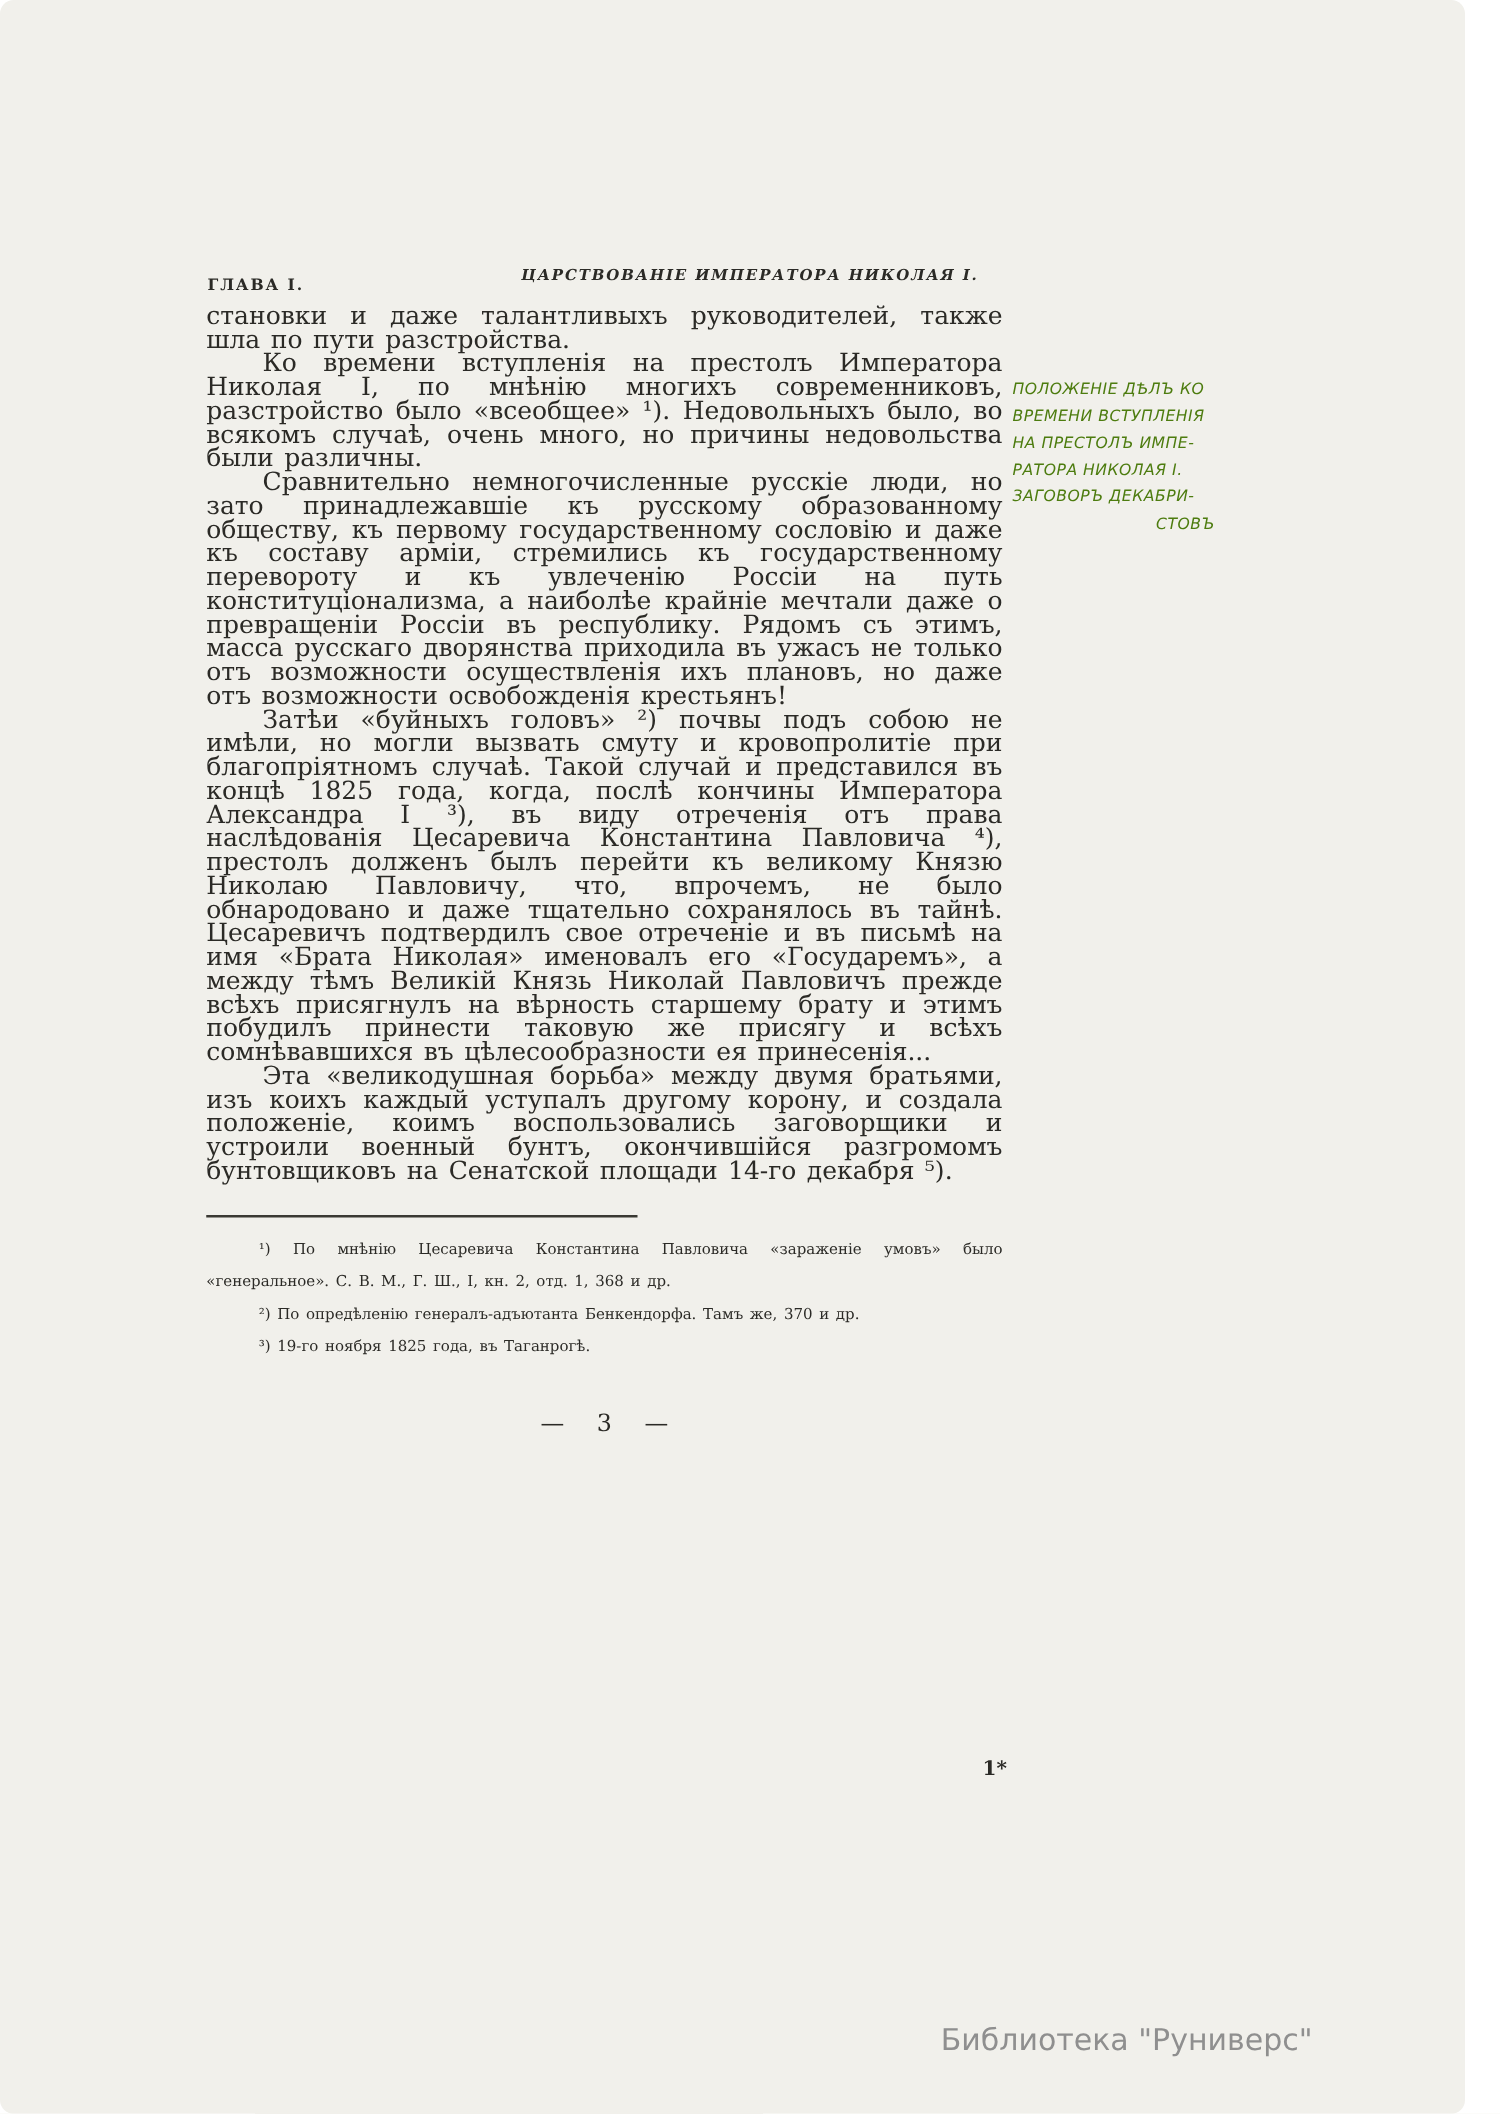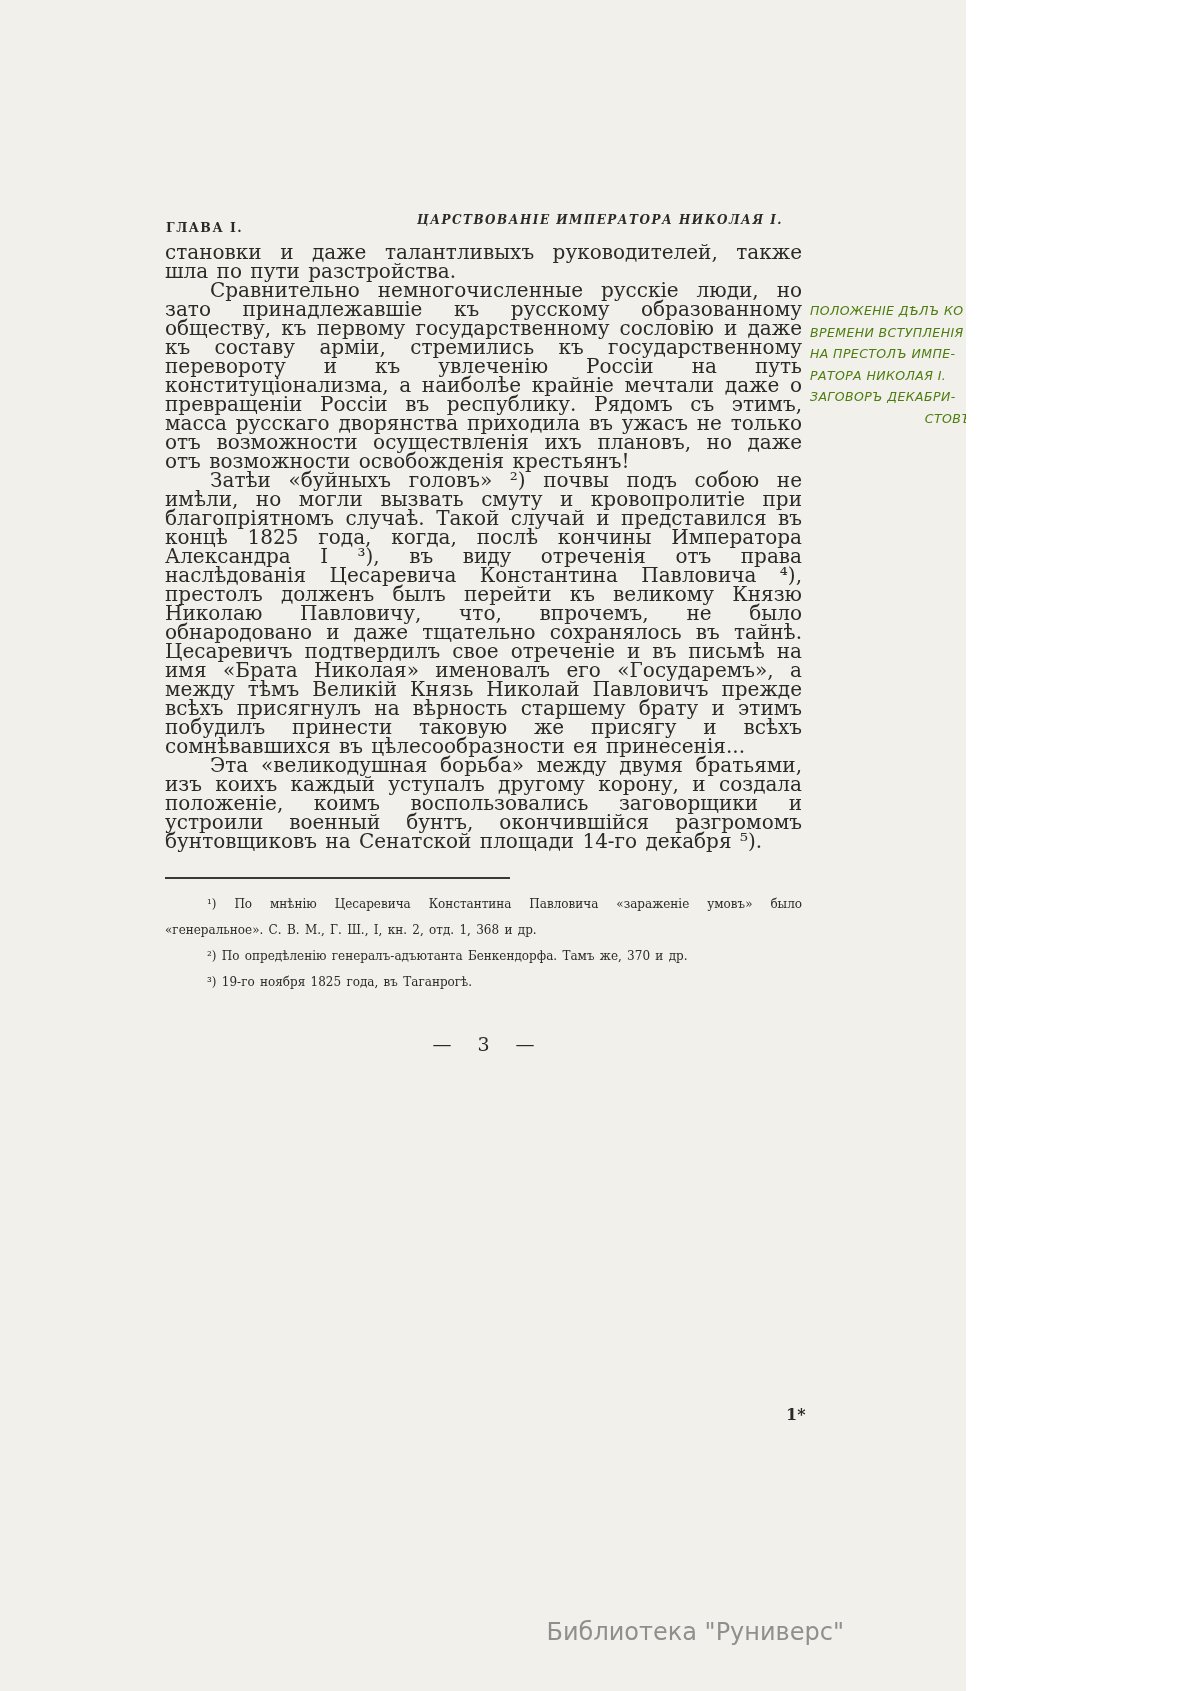--- a/index.html
+++ b/index.html
@@ -1,23 +1,24 @@
 <!DOCTYPE html>
 <html><head>
 <meta charset="utf-8">
 <style>
   html,body{margin:0;padding:0;}
   .page{
     position:relative;
-    width:966px;
+    width:1172px;
     height:1691px;
     background:#f1f0eb;
     color:#2b2a26;
     font-family:"DejaVu Serif", serif;
     overflow:hidden;
+    border-radius:11px;
   }
   
   .running-head{
     position:absolute;
     top:213px; left:0; width:1200px; height:26px;
   }
   .chapter-label{
     position:absolute; left:166px; top:7px;
     font-size:12.5px; font-weight:bold; letter-spacing:1.5px;
     white-space:nowrap;
@@ -92,20 +93,21 @@
 
 <div class="page">
 
   <div class="running-head">
     <span class="chapter-label">ГЛАВА I.</span>
     <span class="running-title">ЦАРСТВОВАНІЕ ИМПЕРАТОРА НИКОЛАЯ I.</span>
   </div>
 
   <div class="main-col">
     <p class="no-indent">становки и даже талантливыхъ руководителей, также шла по пути разстройства.</p>
+    <p>Ко времени вступленія на престолъ Императора Николая I, по мнѣнію многихъ современниковъ, разстройство было «всеобщее» ¹). Недовольныхъ было, во всякомъ случаѣ, очень много, но причины недовольства были различны.</p>
     <p>Сравнительно немногочисленные русскіе люди, но зато принадлежавшіе къ русскому образованному обществу, къ первому государственному сословію и даже къ составу арміи, стремились къ государственному перевороту и къ увлеченію Россіи на путь конституціонализма, а наиболѣе крайніе мечтали даже о превращеніи Россіи въ республику. Рядомъ съ этимъ, масса русскаго дворянства приходила въ ужасъ не только отъ возможности осуществленія ихъ плановъ, но даже отъ возможности освобожденія крестьянъ!</p>
     <p>Затѣи «буйныхъ головъ» ²) почвы подъ собою не имѣли, но могли вызвать смуту и кровопролитіе при благопріятномъ случаѣ. Такой случай и представился въ концѣ 1825 года, когда, послѣ кончины Императора Александра I ³), въ виду отреченія отъ права наслѣдованія Цесаревича Константина Павловича ⁴), престолъ долженъ былъ перейти къ великому Князю Николаю Павловичу, что, впрочемъ, не было обнародовано и даже тщательно сохранялось въ тайнѣ. Цесаревичъ подтвердилъ свое отреченіе и въ письмѣ на имя «Брата Николая» именовалъ его «Государемъ», а между тѣмъ Великій Князь Николай Павловичъ прежде всѣхъ присягнулъ на вѣрность старшему брату и этимъ побудилъ принести таковую же присягу и всѣхъ сомнѣвавшихся въ цѣлесообразности ея принесенія...</p>
     <p>Эта «великодушная борьба» между двумя братьями, изъ коихъ каждый уступалъ другому корону, и создала положеніе, коимъ воспользовались заговорщики и устроили военный бунтъ, окончившійся разгромомъ бунтовщиковъ на Сенатской площади 14-го декабря ⁵).</p>
 
     <div class="footnote-sep"></div>
 
     <div class="footnotes">
       <p>¹) По мнѣнію Цесаревича Константина Павловича «зараженіе умовъ» было «генеральное». С. В. М., Г. Ш., I, кн. 2, отд. 1, 368 и др.</p>
       <p>²) По опредѣленію генералъ-адъютанта Бенкендорфа. Тамъ же, 370 и др.</p>
       <p>³) 19-го ноября 1825 года, въ Таганрогѣ.</p>

